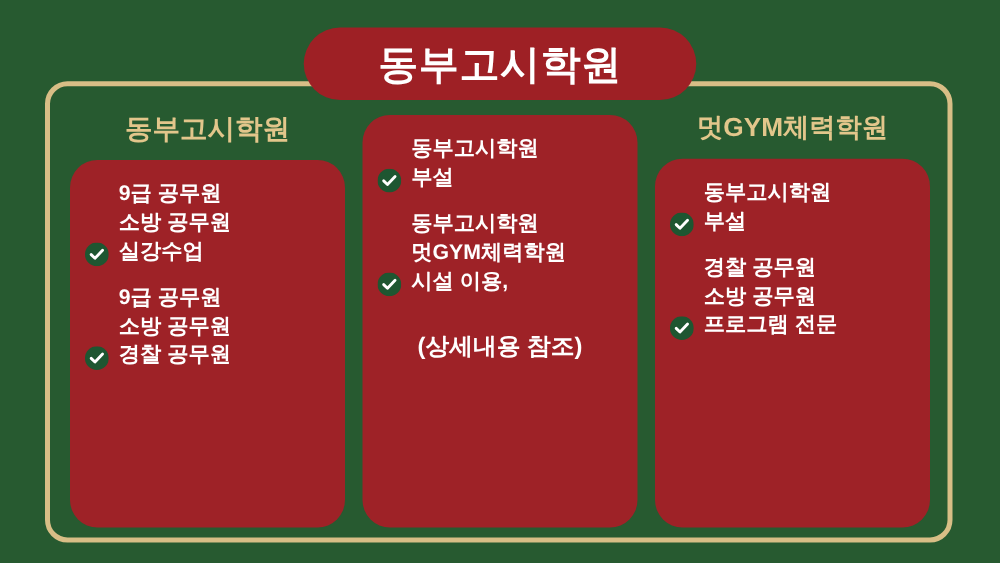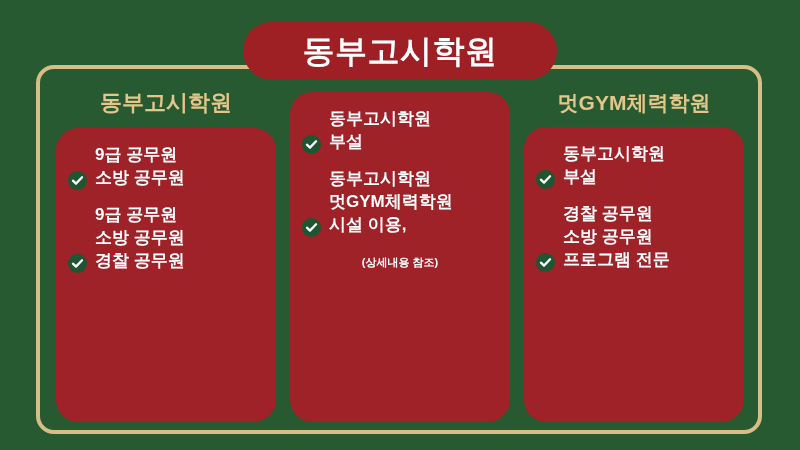--- a/index.html
+++ b/index.html
@@ -114,26 +114,26 @@
   }
   .bullet-line {
     color: #FFFFFF;
     font-size: 17px;
     font-weight: bold;
     line-height: 1.35;
     white-space: nowrap;
   }
   .note {
     color: #FFFFFF;
-    font-size: 11px;
+    font-size: 19px;
     font-weight: bold;
     line-height: 1.3;
     text-align: center;
     white-space: nowrap;
-    margin-top: 4px;
+    margin-top: 15px;
     padding-right: 4px;
   }
 </style>
 </head>
 <body>
 
 <div class="frame"></div>
 
 <div class="title-banner">
   <span class="title-text">동부고시학원</span>
@@ -146,20 +146,21 @@
     <div class="card">
 
       <div class="bullet">
         <svg class="check-icon" viewBox="0 0 20 20">
           <circle cx="10" cy="10" r="10" fill="#1E5631"></circle>
           <path d="M5.2 10.2 L8.4 13.3 L14.8 6.6" fill="none" stroke="#FFFFFF" stroke-width="2.4" stroke-linecap="round" stroke-linejoin="round"></path>
         </svg>
         <div class="bullet-lines">
           <span class="bullet-line">9급 공무원</span>
           <span class="bullet-line">소방 공무원</span>
+          <span class="bullet-line">실강수업</span>
         </div>
       </div>
 
       <div class="bullet">
         <svg class="check-icon" viewBox="0 0 20 20">
           <circle cx="10" cy="10" r="10" fill="#1E5631"></circle>
           <path d="M5.2 10.2 L8.4 13.3 L14.8 6.6" fill="none" stroke="#FFFFFF" stroke-width="2.4" stroke-linecap="round" stroke-linejoin="round"></path>
         </svg>
         <div class="bullet-lines">
           <span class="bullet-line">9급 공무원</span>

